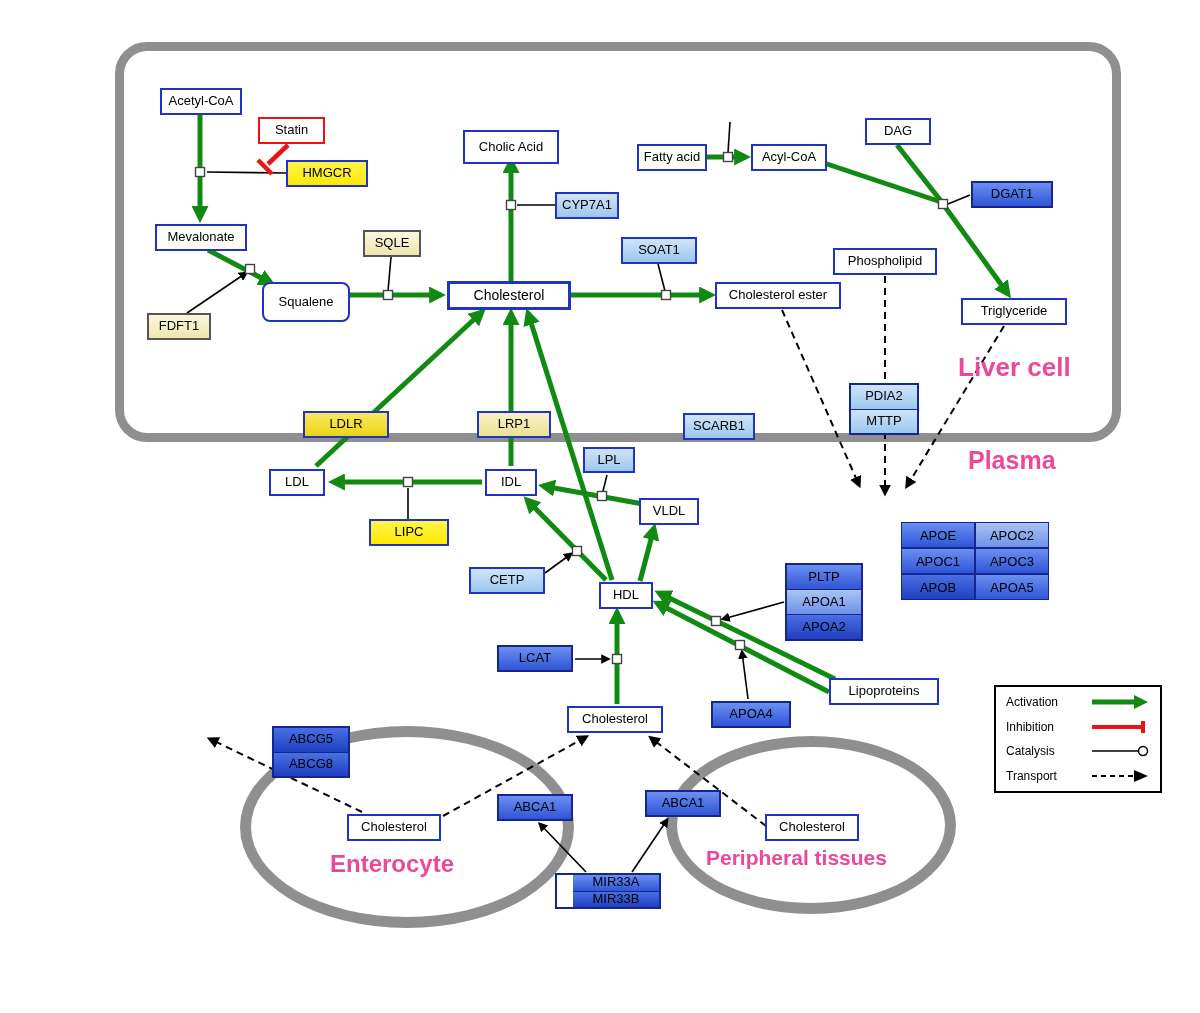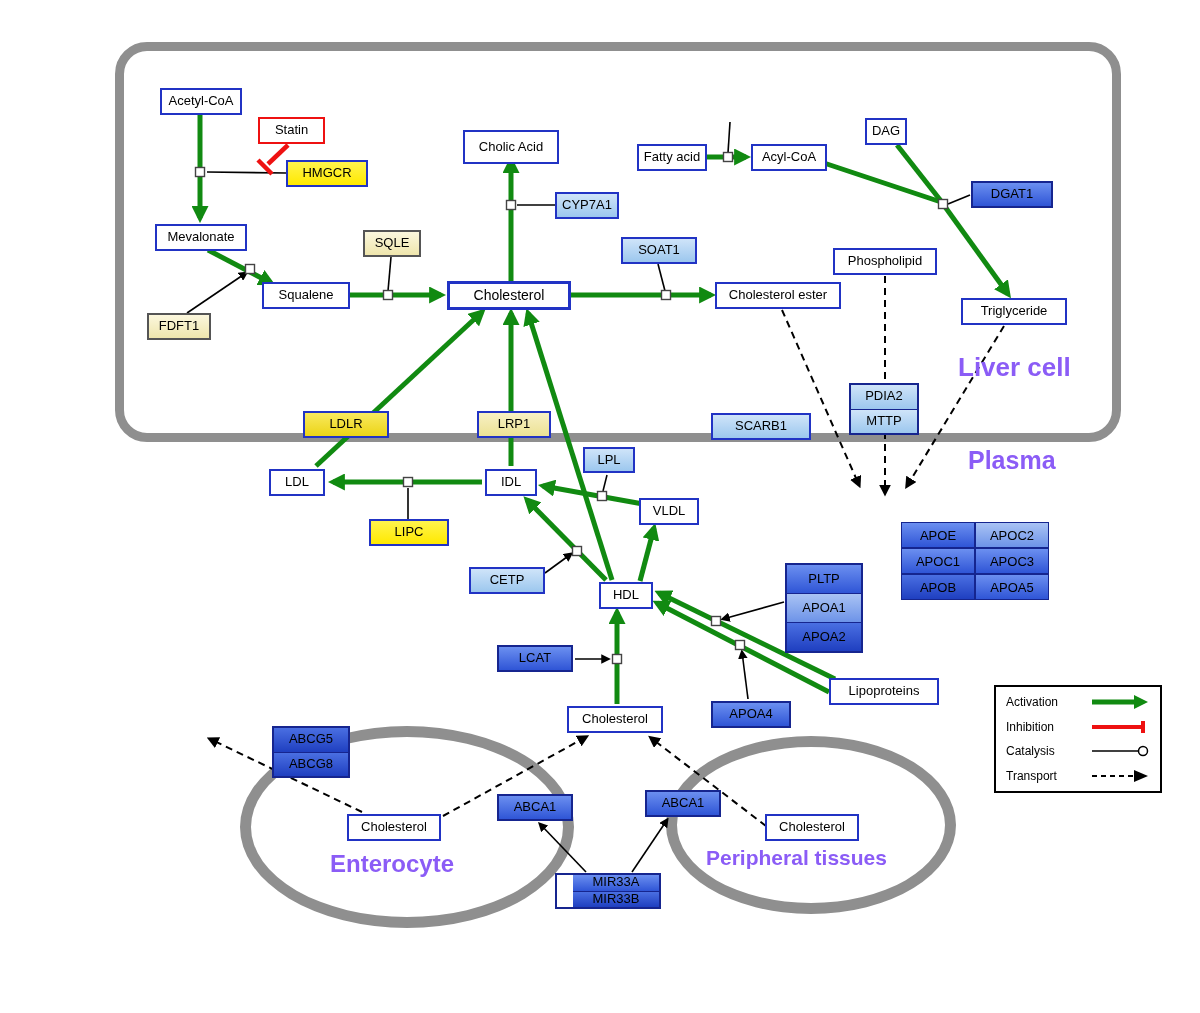--- a/index.html
+++ b/index.html
@@ -1,21 +1,21 @@
 <!DOCTYPE html>
 <html><head>
 <meta charset="utf-8">
 <style>
   html,body{margin:0;padding:0;background:#fff;}
   #stage{position:relative;width:1200px;height:1013px;background:#fff;overflow:hidden;
          font-family:"Liberation Sans",sans-serif;}
   svg.edges{position:absolute;left:0;top:0;z-index:1;}
   .membrane{position:absolute;border:9px solid #8f8f8f;border-radius:32px;z-index:0;}
   .ellipse{position:absolute;border:11px solid #8f8f8f;border-radius:50%;z-index:0;}
-  .region-label{position:absolute;font-weight:bold;color:#8b5cf6;z-index:2;white-space:nowrap;}
+  .region-label{position:absolute;font-weight:bold;color:#ec4899;z-index:2;white-space:nowrap;}
   .node{position:absolute;box-sizing:border-box;display:flex;align-items:center;justify-content:center;
         border:2px solid #2133c4;background:#fff;font-size:13px;color:#000;text-align:center;
         line-height:1.12;z-index:3;padding:1px 4px;}
   .thick{border-width:3px;font-size:14px;}
   .red-border{border-color:#ee1111;border-width:2.5px;text-align:right;}
   .blue  {background:linear-gradient(180deg,#6b8ff0,#2f55d6);border-color:#16258f;}
   .blue-d{background:linear-gradient(180deg,#4a6fe2,#1f3fc0);border-color:#111e7a;}
   .blue-m{background:linear-gradient(180deg,#a9c3f4,#6d93e8);border-color:#16258f;}
   .blue-l{background:linear-gradient(180deg,#cfe4f9,#9cc7ee);border-color:#2133c4;}
   .yellow{background:linear-gradient(180deg,#fff44d,#ffe900);}
@@ -127,50 +127,50 @@
       <rect x="735.5" y="640.5" width="9" height="9"></rect>
     </g>
   </svg>
 
   <div class="node" style="left:160px;top:88px;width:82px;height:27px;">Acetyl-CoA</div>
   <div class="node red-border" style="left:258px;top:117px;width:67px;height:27px;">Statin</div>
   <div class="node yellow" style="left:286px;top:160px;width:82px;height:27px;">HMGCR</div>
   <div class="node" style="left:155px;top:224px;width:92px;height:27px;">Mevalonate</div>
   <div class="node cream" style="left:363px;top:230px;width:58px;height:27px;">SQLE</div>
   <div class="node cream" style="left:147px;top:313px;width:64px;height:27px;">FDFT1</div>
-  <div class="node" style="left:262px;top:282px;width:88px;height:27px;">Squalene</div>
+  <div class="node" style="left:262px;top:282px;width:88px;height:40px;border-radius:8px;">Squalene</div>
   <div class="node thick" style="left:447px;top:281px;width:124px;height:29px;">Cholesterol</div>
   <div class="node" style="left:463px;top:130px;width:96px;height:34px;">Cholic Acid</div>
   <div class="node blue-l" style="left:555px;top:192px;width:64px;height:27px;">CYP7A1</div>
   <div class="node" style="left:637px;top:144px;width:70px;height:27px;">Fatty acid</div>
   <div class="node" style="left:751px;top:144px;width:76px;height:27px;">Acyl-CoA</div>
-  <div class="node" style="left:865px;top:118px;width:42px;height:27px;">DAG</div>
+  <div class="node" style="left:865px;top:118px;width:66px;height:27px;">DAG</div>
   <div class="node blue" style="left:971px;top:181px;width:82px;height:27px;">DGAT1</div>
   <div class="node blue-l" style="left:621px;top:237px;width:76px;height:27px;">SOAT1</div>
   <div class="node" style="left:833px;top:248px;width:104px;height:27px;">Phospholipid</div>
   <div class="node" style="left:715px;top:282px;width:126px;height:27px;">Cholesterol ester</div>
   <div class="node" style="left:961px;top:298px;width:106px;height:27px;">Triglyceride</div>
 
   <div class="node yellow-d" style="left:303px;top:411px;width:86px;height:27px;">LDLR</div>
   <div class="node cream-b" style="left:477px;top:411px;width:74px;height:27px;">LRP1</div>
-  <div class="node blue-l" style="left:683px;top:413px;width:100px;height:27px;margin-left:28px;">SCARB1</div>
+  <div class="node blue-l" style="left:683px;top:413px;width:72px;height:27px;">SCARB1</div>
   <div class="node stack" style="left:849px;top:383px;width:70px;height:52px;">
     <div class="row blue-l">PDIA2</div>
     <div class="row blue-l">MTTP</div>
   </div>
 
   <div class="node" style="left:269px;top:469px;width:56px;height:27px;">LDL</div>
   <div class="node" style="left:485px;top:469px;width:52px;height:27px;">IDL</div>
   <div class="node blue-l" style="left:583px;top:447px;width:52px;height:26px;">LPL</div>
   <div class="node" style="left:639px;top:498px;width:60px;height:27px;">VLDL</div>
   <div class="node yellow" style="left:369px;top:519px;width:80px;height:27px;">LIPC</div>
   <div class="node blue-l" style="left:469px;top:567px;width:76px;height:27px;">CETP</div>
   <div class="node" style="left:599px;top:582px;width:54px;height:27px;">HDL</div>
 
-  <div class="node stack" style="left:785px;top:563px;width:78px;height:90px;">
+  <div class="node stack" style="left:785px;top:563px;width:78px;height:78px;">
     <div class="row blue">PLTP</div>
     <div class="row blue-m">APOA1</div>
     <div class="row blue-d">APOA2</div>
   </div>
 
   <div class="apo-grid" style="left:901px;top:522px;width:148px;height:78px;">
     <div class="cell blue">APOE</div>
     <div class="cell blue-m">APOC2</div>
     <div class="cell blue">APOC1</div>
     <div class="cell blue">APOC3</div>

